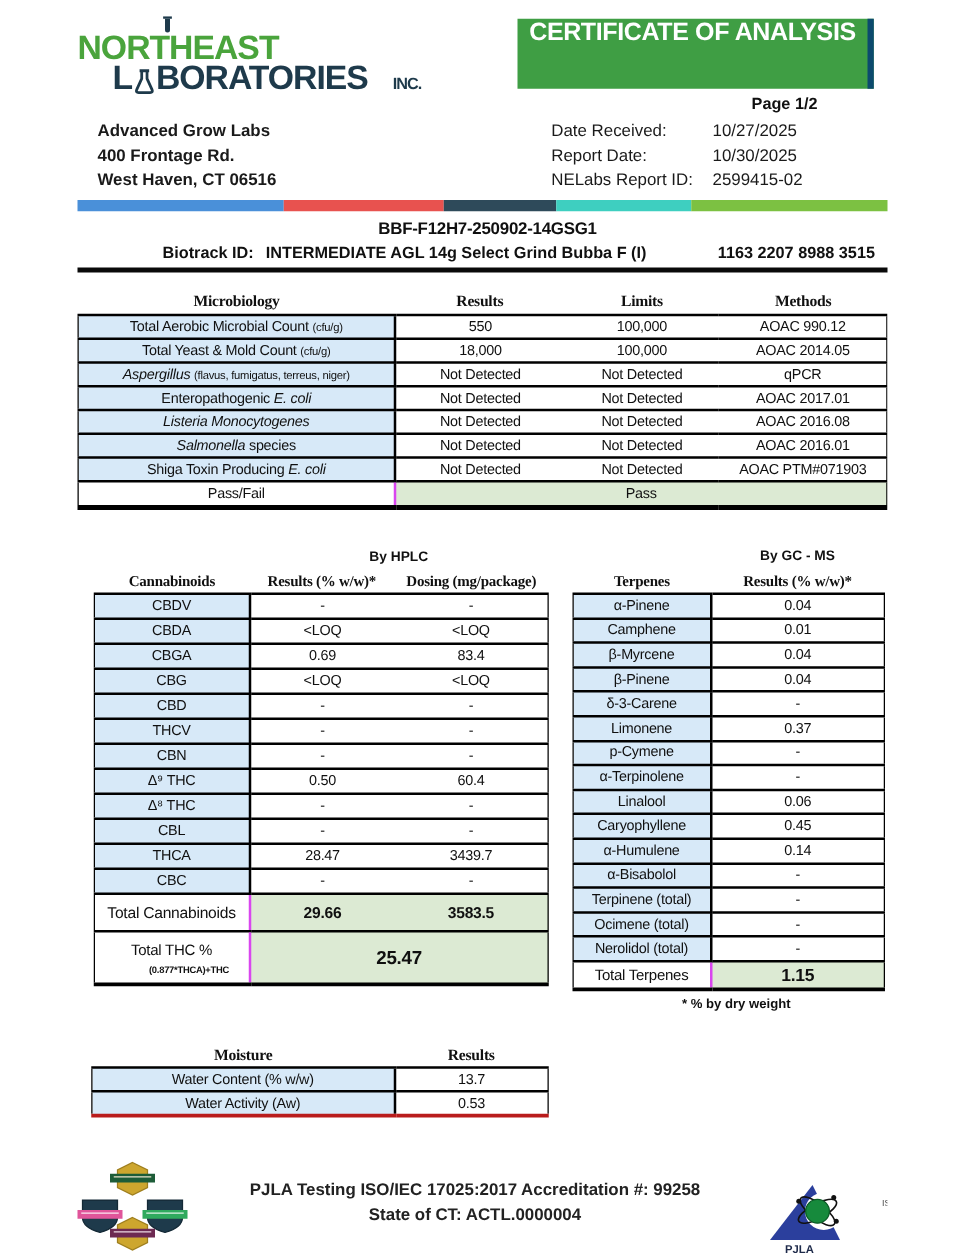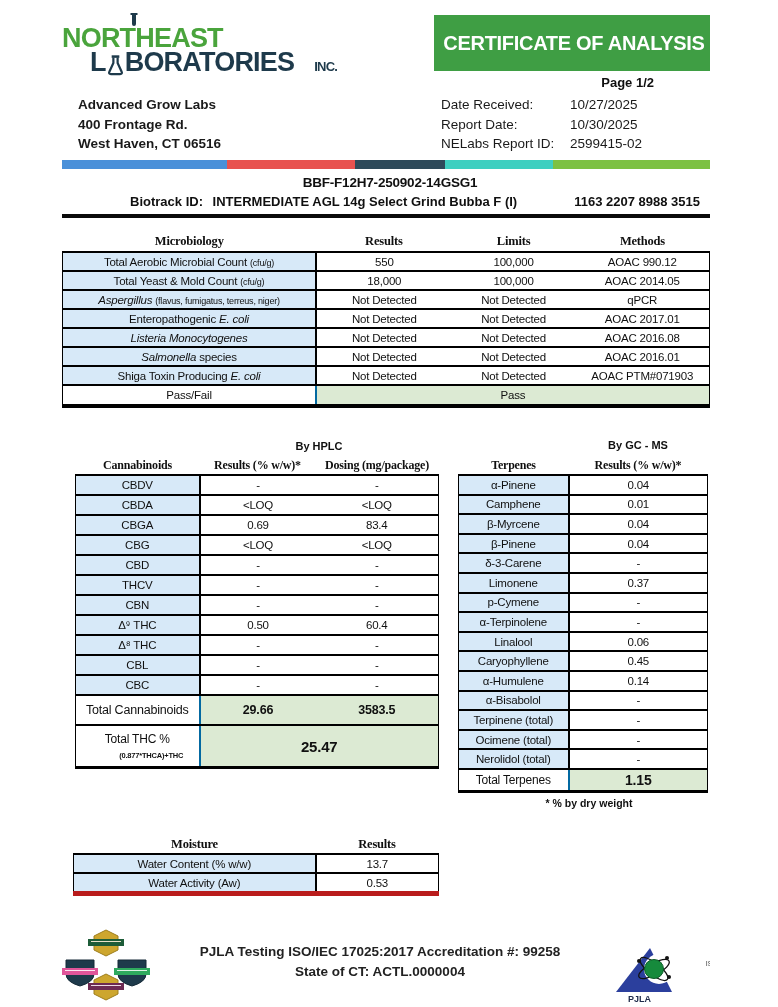--- a/index.html
+++ b/index.html
@@ -10,23 +10,23 @@
   .logo{position:absolute;left:62px;top:13px;width:320px;height:64px;}
   .logo-line1{margin-top:12px;font-size:27px;line-height:27px;font-weight:800;
               letter-spacing:-0.8px;color:var(--logo_green);}
   .tube-icon{position:absolute;left:67px;top:0;}
   .logo-line2{display:flex;align-items:flex-end;margin-left:28px;margin-top:-3px;
               font-size:27px;line-height:27px;font-weight:800;letter-spacing:-0.8px;
               color:var(--logo_navy);}
   .flask-icon{margin:0 1px -1px 1px;}
   .logo-suffix{font-size:13px;font-weight:800;margin-left:20px;line-height:18px;}
 
-  .banner{position:absolute;left:434px;top:15px;width:280px;height:56px;
+  .banner{position:absolute;left:414px;top:15px;width:280px;height:56px;
           background:var(--banner_green);border-right:5px solid #0c4a6e;
-          display:flex;align-items:center;justify-content:center;}
+          display:flex;justify-content:center;}
   .banner-text{color:#fff;font-weight:800;font-size:20px;letter-spacing:-0.3px;}
   .page-num{position:absolute;right:56px;top:75px;font-size:13px;font-weight:800;}
 
   
   .client{position:absolute;left:78px;top:95px;font-size:13.5px;font-weight:700;
           line-height:19.5px;color:#1a1a1a;}
   .rep-labels{position:absolute;left:441px;top:95px;font-size:13.5px;font-weight:400;
               line-height:19.5px;color:#1a1a1a;}
   .rep-values{position:absolute;left:570px;top:95px;font-size:13.5px;font-weight:400;
               line-height:19.5px;color:#1a1a1a;}
@@ -47,21 +47,21 @@
   .biotrack-value{font-weight:600;margin-left:6px;}
   .biotrack-number{position:absolute;right:18px;top:0;font-weight:600;}
   .thick-rule{position:absolute;left:62px;top:214px;width:656px;height:4px;background:#0a0a0a;}
 
   
   table{border-collapse:collapse;table-layout:fixed;}
   th,td{padding:0;text-align:center;vertical-align:middle;letter-spacing:-0.2px;}
   th{font-weight:700;font-size:12.5px;font-family:Liberation Serif, serif;}
   td{font-size:11.5px;font-weight:400;}
   .lblcell{background:var(--light_blue);border-left:1px solid #000;border-right:2px solid #000;}
-  .wlbl{background:#fff;border-left:1px solid #000;border-right:2px solid #0369a1;}
+  .wlbl{background:#fff;border-left:1px solid #000;border-right:2px solid #d946ef;}
   .it{font-style:italic;}
   .sm{font-size:9px;}
 
   
   .micro-wrap{position:absolute;left:62px;top:232px;}
   .micro th{height:19px;border-bottom:2px solid #000;}
   .micro td{height:17px;border-bottom:2px solid #000;}
   .micro td:last-child{border-right:1px solid #000;}
   .micro tr.last td{border-bottom:4px solid #000;height:18px;}
   .passval{background:var(--light_green);}
@@ -89,21 +89,21 @@
   .terp tr.totalrow td{height:20px;border-bottom:3px solid #000;}
   .terp tr.totalrow td.valgreen{background:var(--light_green);font-weight:800;font-size:14px;}
   .footnote{position:absolute;left:470px;top:797px;width:238px;text-align:center;
             font-size:10.5px;font-weight:700;}
 
   
   .moist-wrap{position:absolute;left:73px;top:835px;}
   .moist th{height:18px;border-bottom:2px solid #000;}
   .moist td{height:17px;border-bottom:2px solid #000;}
   .moist td:last-child{border-right:1px solid #000;}
-  .moist tr.last td{border-bottom:5px solid #b91c1c;margin-left:36px;}
+  .moist tr.last td{border-bottom:3px solid #b91c1c;margin-left:36px;}
 
   
   .badges{position:absolute;left:58px;top:926px;}
   .foot-text{position:absolute;left:140px;top:942px;width:480px;text-align:center;
              font-size:13.5px;font-weight:700;color:#222;line-height:19.5px;}
   .bullet{margin:0 8px;}
   .site-link{color:#222;text-decoration:none;}
   .pjla{position:absolute;left:610px;top:944px;width:164px;height:60px;}
   .pjla-side{position:absolute;left:94px;top:16px;font-size:7px;line-height:8.5px;color:#444;
              text-align:center;width:68px;}
@@ -292,20 +292,25 @@
           </tr>
       <tr>
             <td class="lblcell">Δ⁸ THC</td>
             <td>-</td>
             <td>-</td>
           </tr>
       <tr>
             <td class="lblcell">CBL</td>
             <td>-</td>
             <td>-</td>
+          </tr>
+      <tr>
+            <td class="lblcell">THCA</td>
+            <td>28.47</td>
+            <td>3439.7</td>
           </tr>
       <tr>
             <td class="lblcell">CBC</td>
             <td>-</td>
             <td>-</td>
           </tr>
       <tr class="totalrow">
         <td class="wlbl thc-lbl" style="font-weight:400">Total Cannabinoids</td>
         <td class="valgreen">29.66</td>
         <td class="valgreen">3583.5</td>

